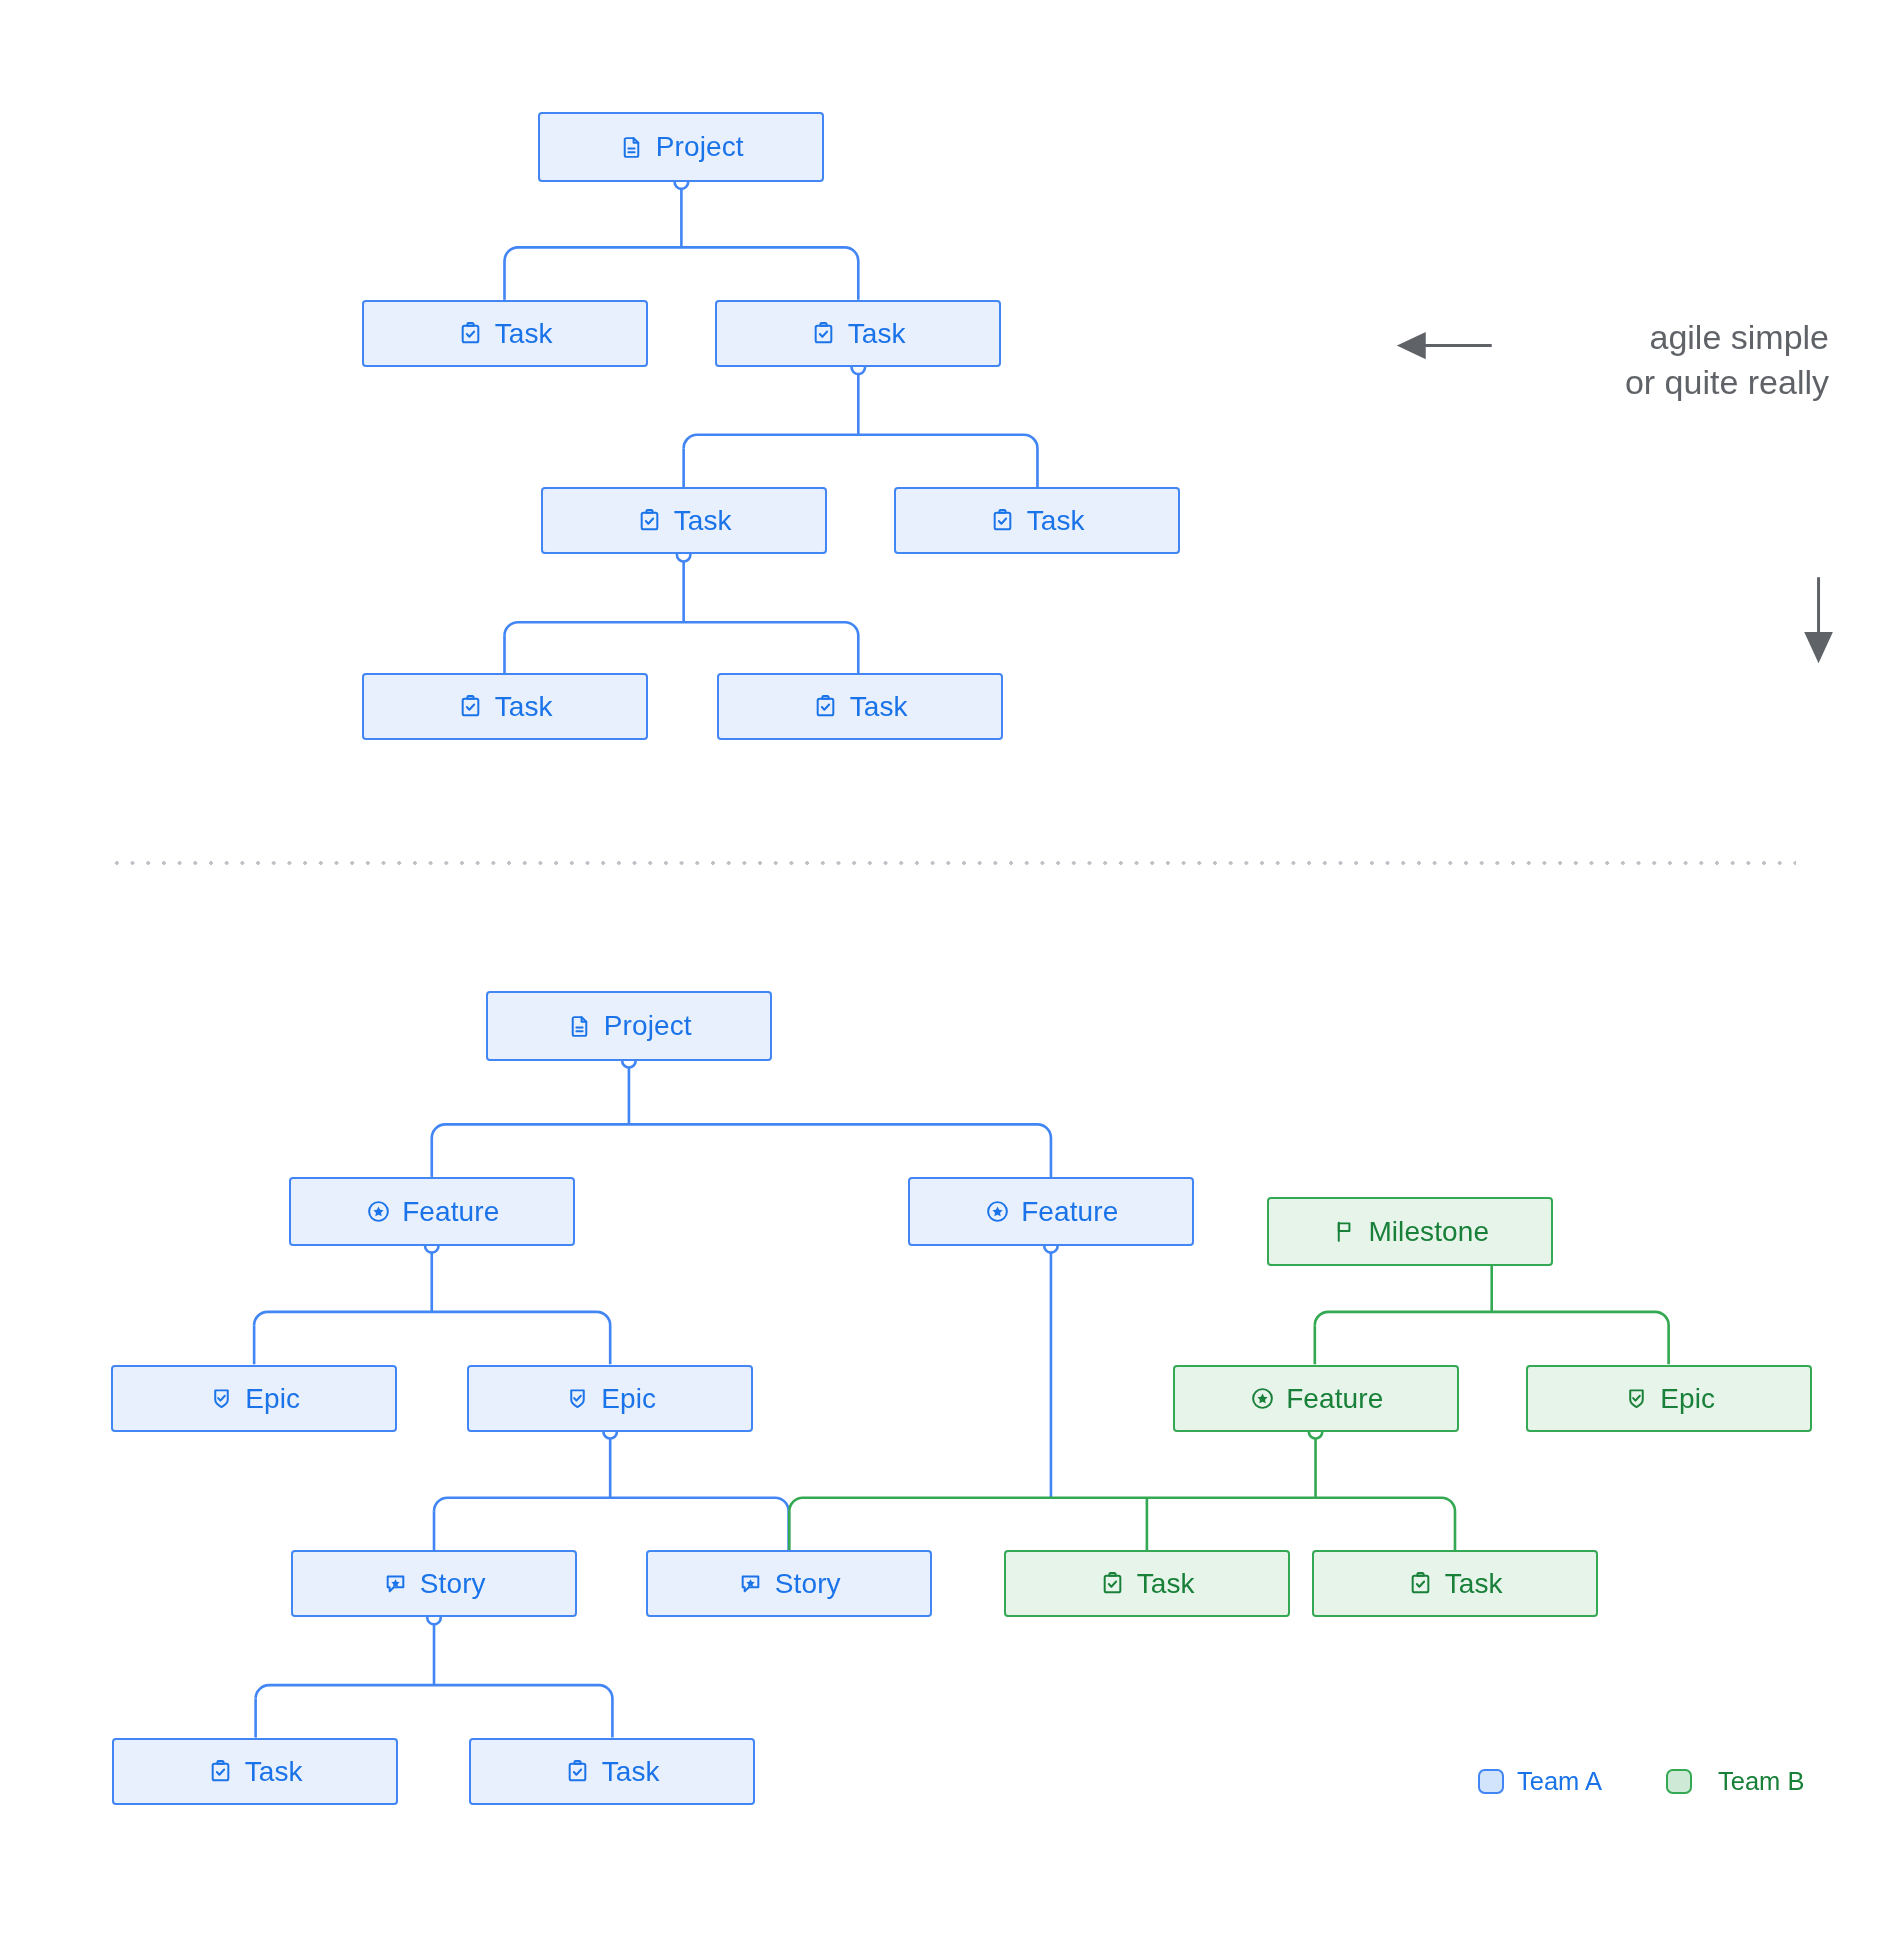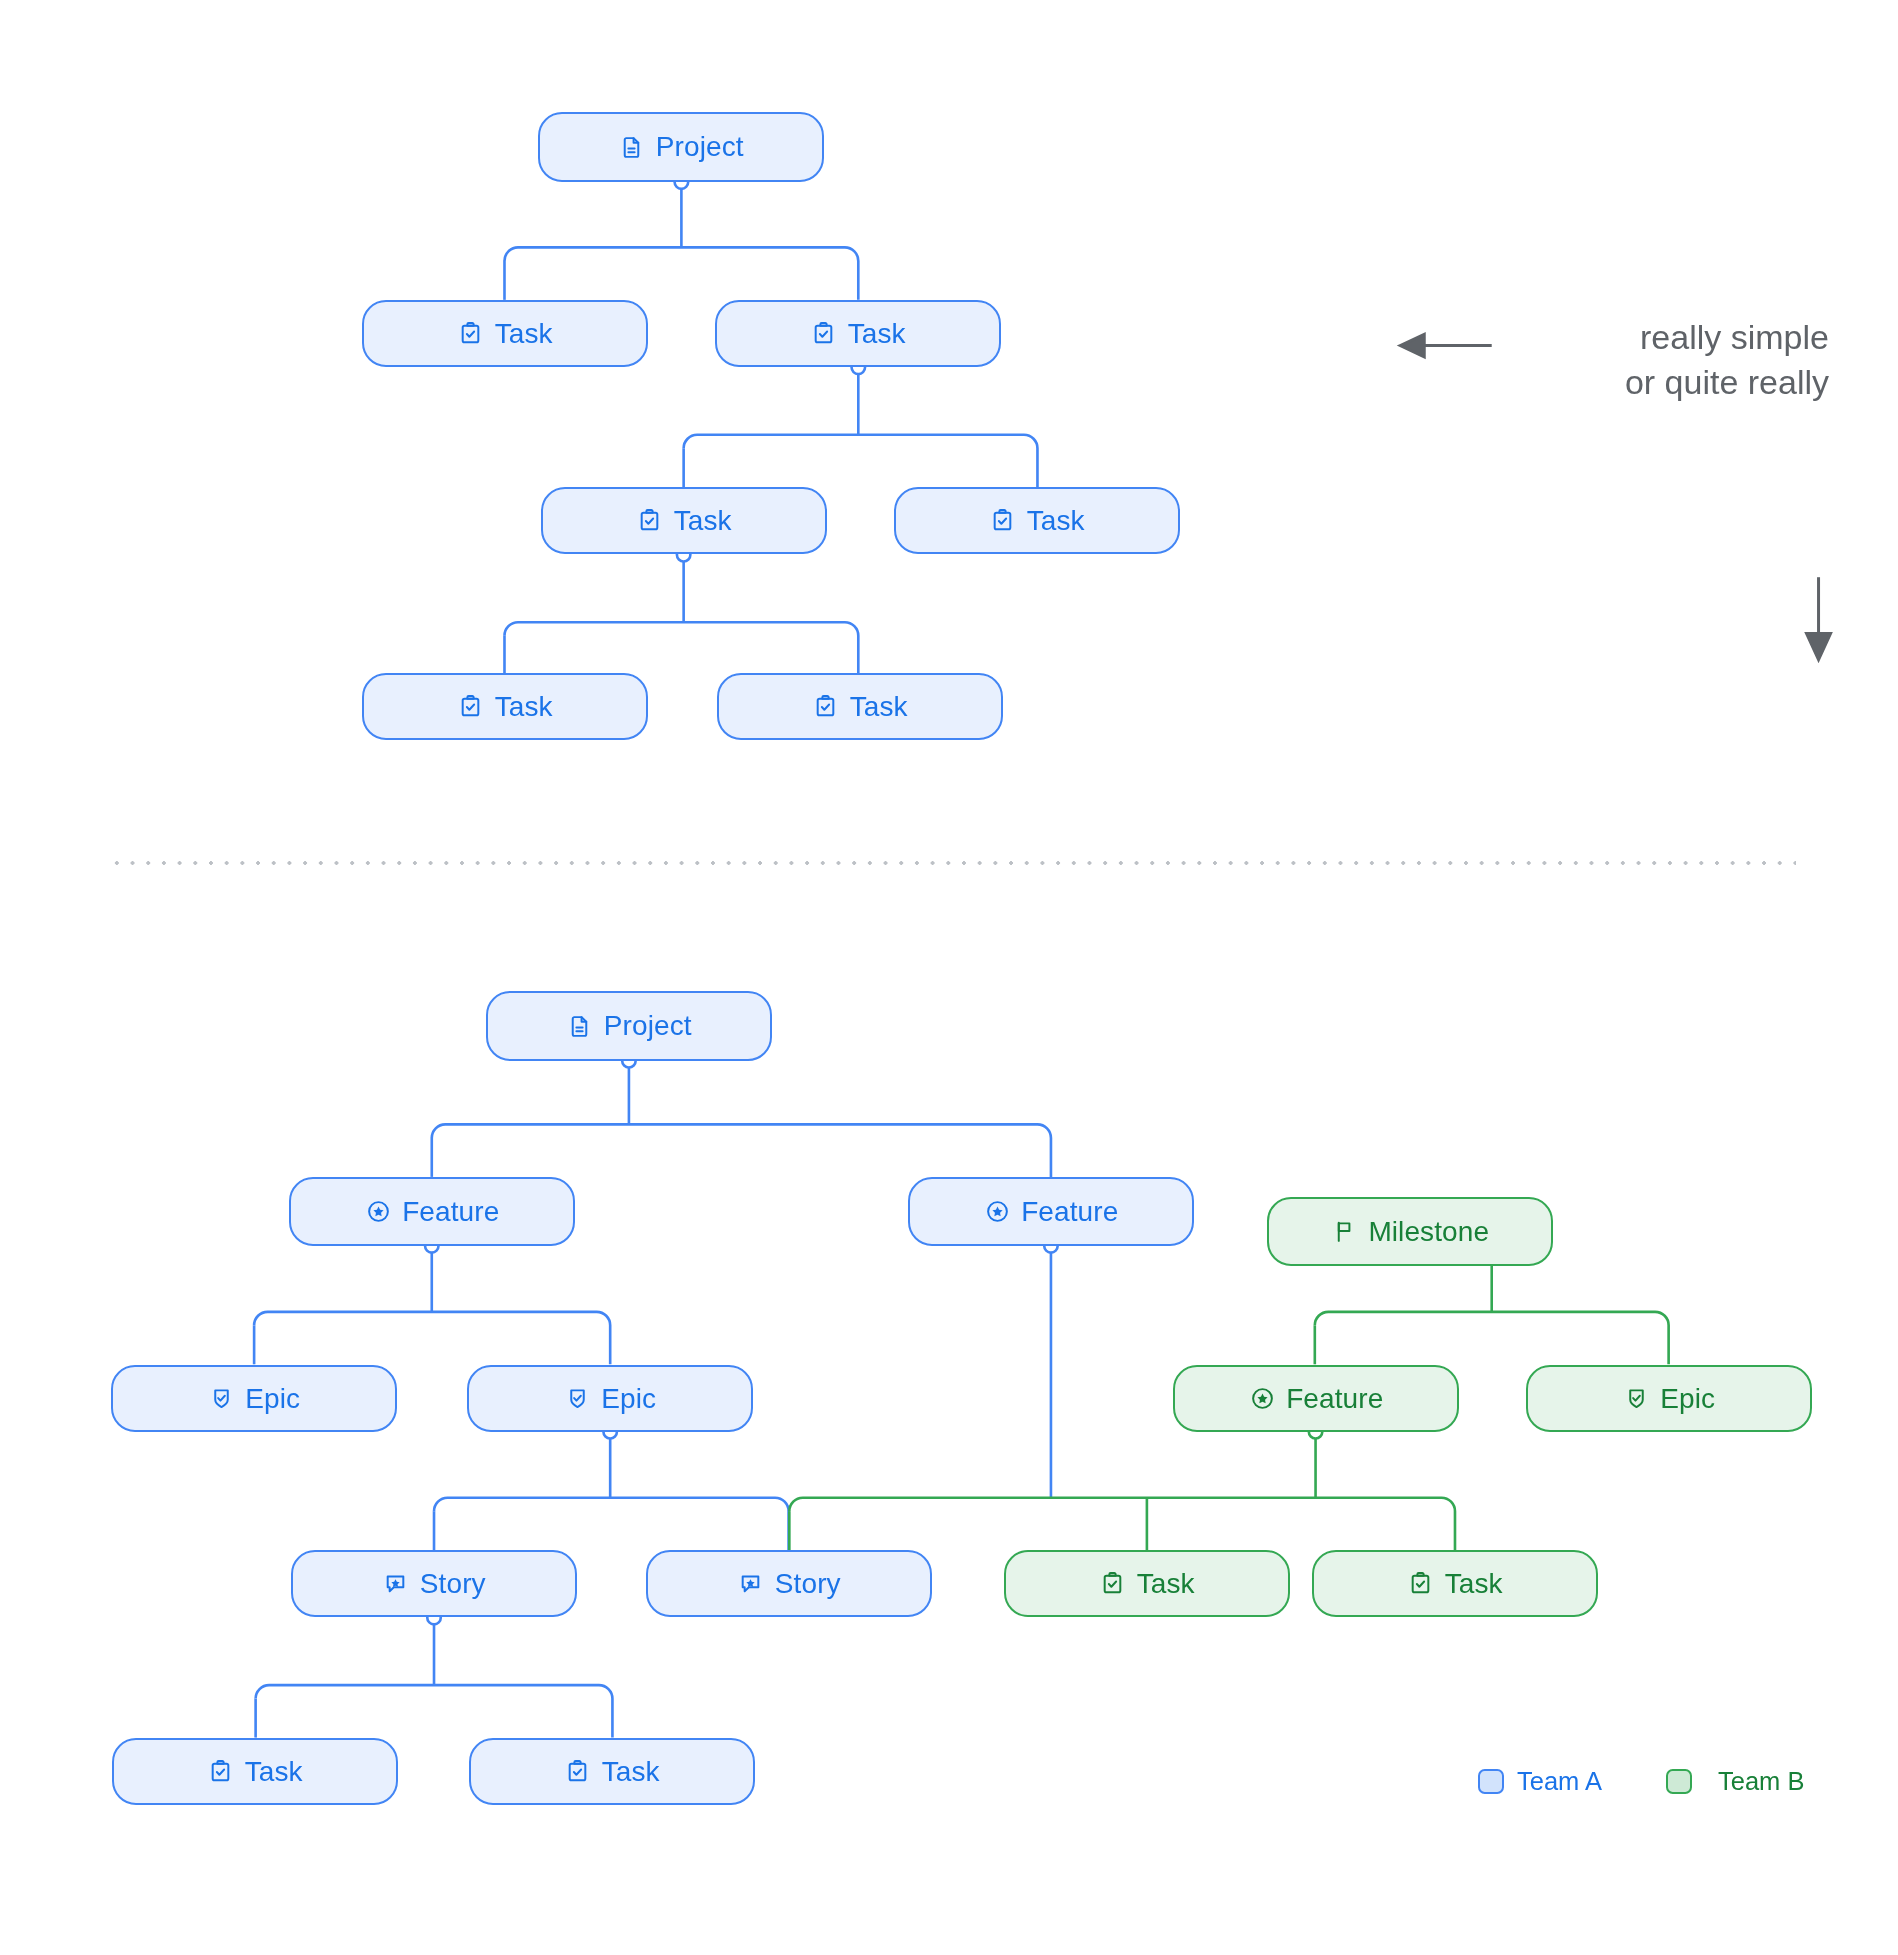--- a/index.html
+++ b/index.html
@@ -7,21 +7,21 @@
     font-family:"Liberation Sans","DejaVu Sans",sans-serif;
     width:1898px;height:1955px;position:relative;overflow:hidden;
   }
   #stage{position:absolute;left:0;top:0;width:1898px;height:1955px;}
 
   svg.edges{position:absolute;left:0;top:0;width:1898px;height:1955px;overflow:visible;pointer-events:none;}
 
   .node{
     position:absolute;
     box-sizing:border-box;
-    border-radius:24px;
+    border-radius:4px;
     display:flex;align-items:center;justify-content:center;
     gap:10.5px;
     font-size:28px;
     letter-spacing:0.1px;
     white-space:nowrap;
     z-index:3;
   }
   .node .ico{display:inline-flex;align-items:center;justify-content:center;width:27px;height:27px;}
   .node .ico svg{display:block;}
   .node .lbl{line-height:1;}
@@ -199,21 +199,21 @@
       <svg viewBox="0 0 24 24" width="25" height="25" stroke-width="1.9" stroke-linecap="round" stroke-linejoin="round">
           <rect x="4.5" y="4.5" width="15" height="16" rx="1.8"></rect>
           <path d="M9 4.5V3.2A1.2 1.2 0 0 1 10.2 2h3.6A1.2 1.2 0 0 1 15 3.2v1.3z"></path>
           <path d="M8.5 12.5l2.4 2.6 4.6-5"></path>
         </svg>
     </span>
     <span class="lbl">Task</span>
   </div>
 
   <div class="note" style="left:1469px;top:315px;width:360px;">
-    <div>really simple</div>
+    <div>agile simple</div>
     <div>or quite really</div>
   </div>
 
   <div class="node teamA" style="left:486px;top:991px;width:286px;height:70px;">
     <span class="ico">
       <svg viewBox="0 0 24 24" width="25" height="25" stroke-width="1.9" stroke-linecap="round" stroke-linejoin="round">
           <path d="M14 3H7a1.5 1.5 0 0 0-1.5 1.5v15A1.5 1.5 0 0 0 7 21h10a1.5 1.5 0 0 0 1.5-1.5V7.5z"></path>
           <path d="M14 3v4.5h4.5"></path>
           <path d="M9 13h6M9 16.5h6"></path>
         </svg>

